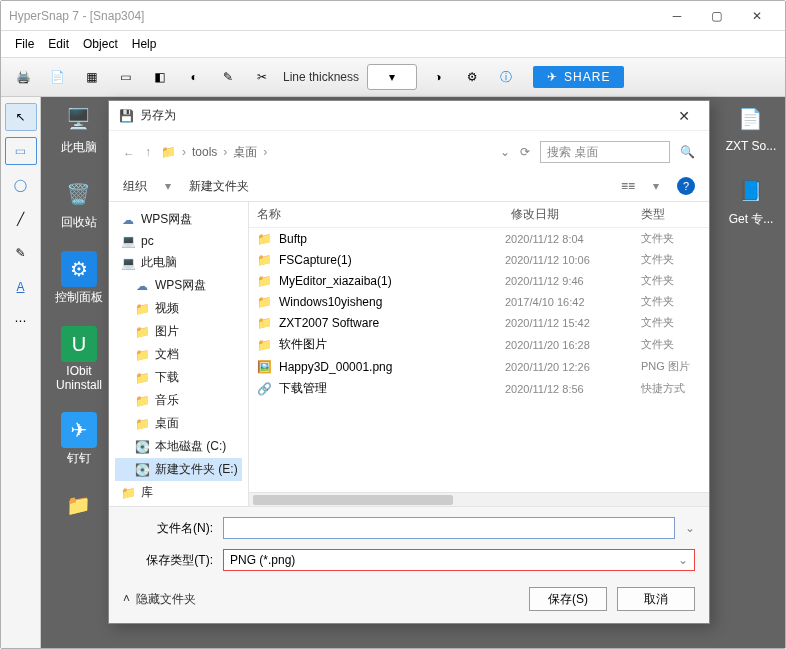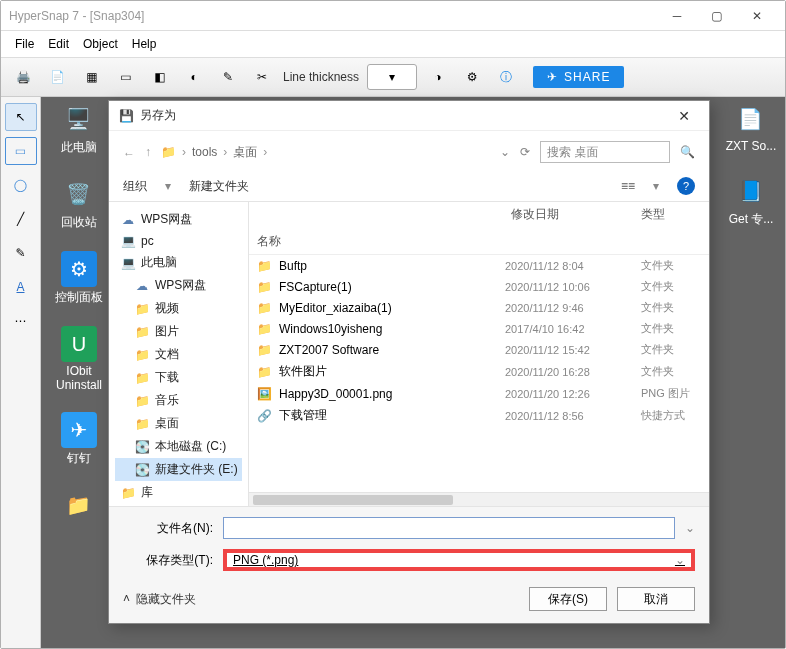--- a/index.html
+++ b/index.html
@@ -48,37 +48,37 @@
 .help-ic { width: 18px; height: 18px; border-radius: 50%; background: #0b64c4; color: #fff; display: flex; align-items: center; justify-content: center; font-size: 11px; }
 
 .dlg-body { flex: 1; display: flex; border-top: 1px solid #e4e4e4; border-bottom: 1px solid #e4e4e4; overflow: hidden; }
 .tree { width: 140px; border-right: 1px solid #e4e4e4; padding: 6px 6px; overflow: hidden; }
 .tree-item { display: flex; align-items: center; gap: 6px; padding: 3px 4px; font-size: 12px; color: #222; white-space: nowrap; }
 .tree-item.sel { background: #cfe5fb; }
 .tree-ic { width: 14px; text-align: center; color: #5a80b0; }
 
 .list { flex: 1; display: flex; flex-direction: column; position: relative; }
 .list-head { display: flex; padding: 4px 8px; color: #555; border-bottom: 1px solid #eee; font-size: 12px; }
-.col-name { flex: 1; margin-top: 27px; }
+.col-name { flex: 1; }
 .col-date { width: 130px; }
 .col-type { width: 60px; }
 .rows { flex: 1; overflow: hidden; }
 .row { display: flex; align-items: center; padding: 3px 8px; gap: 6px; }
 .row .ic { width: 16px; text-align: center; }
 .row .nm { flex: 1; white-space: nowrap; overflow: hidden; text-overflow: ellipsis; }
 .row .dt { width: 130px; color: #888; font-size: 11px; }
 .row .tp { width: 60px; color: #888; font-size: 11px; }
 .hscroll { height: 14px; background: #f1f1f1; border-top: 1px solid #e4e4e4; position: relative; }
 .hscroll .thumb { position: absolute; left: 4px; top: 2px; width: 200px; height: 10px; background: #ccc; border-radius: 2px; }
 
 .dlg-fields { padding: 10px 14px 6px; display: flex; flex-direction: column; gap: 10px; background: #f6f6f6; }
 .field-row { display: flex; align-items: center; gap: 10px; }
 .field-row label { width: 90px; text-align: right; }
 .field-row .inp { flex: 1; height: 22px; border: 1px solid #7a9ccf; background: #fff; padding: 0 6px; display: flex; align-items: center; }
-.field-row .sel { flex: 1; height: 22px; border: 4px solid #ef4444; background: #fff; padding: 0 6px; display: flex; align-items: center; justify-content: space-between; text-decoration: underline; }
+.field-row .sel { flex: 1; height: 22px; border: 1px solid #ef4444; background: #fff; padding: 0 6px; display: flex; align-items: center; justify-content: space-between; }
 
 .dlg-buttons { display: flex; align-items: center; padding: 10px 14px 12px; background: #f6f6f6; }
 .hide-folders { display: flex; align-items: center; gap: 6px; color: #333; }
 .dlg-buttons .spacer { flex: 1; }
 .btn { min-width: 78px; height: 24px; border: 1px solid #999; background: #fdfdfd; display: flex; align-items: center; justify-content: center; margin-left: 10px; }
 </style>
 </head>
 <body>
 
 <div class="main-window">

